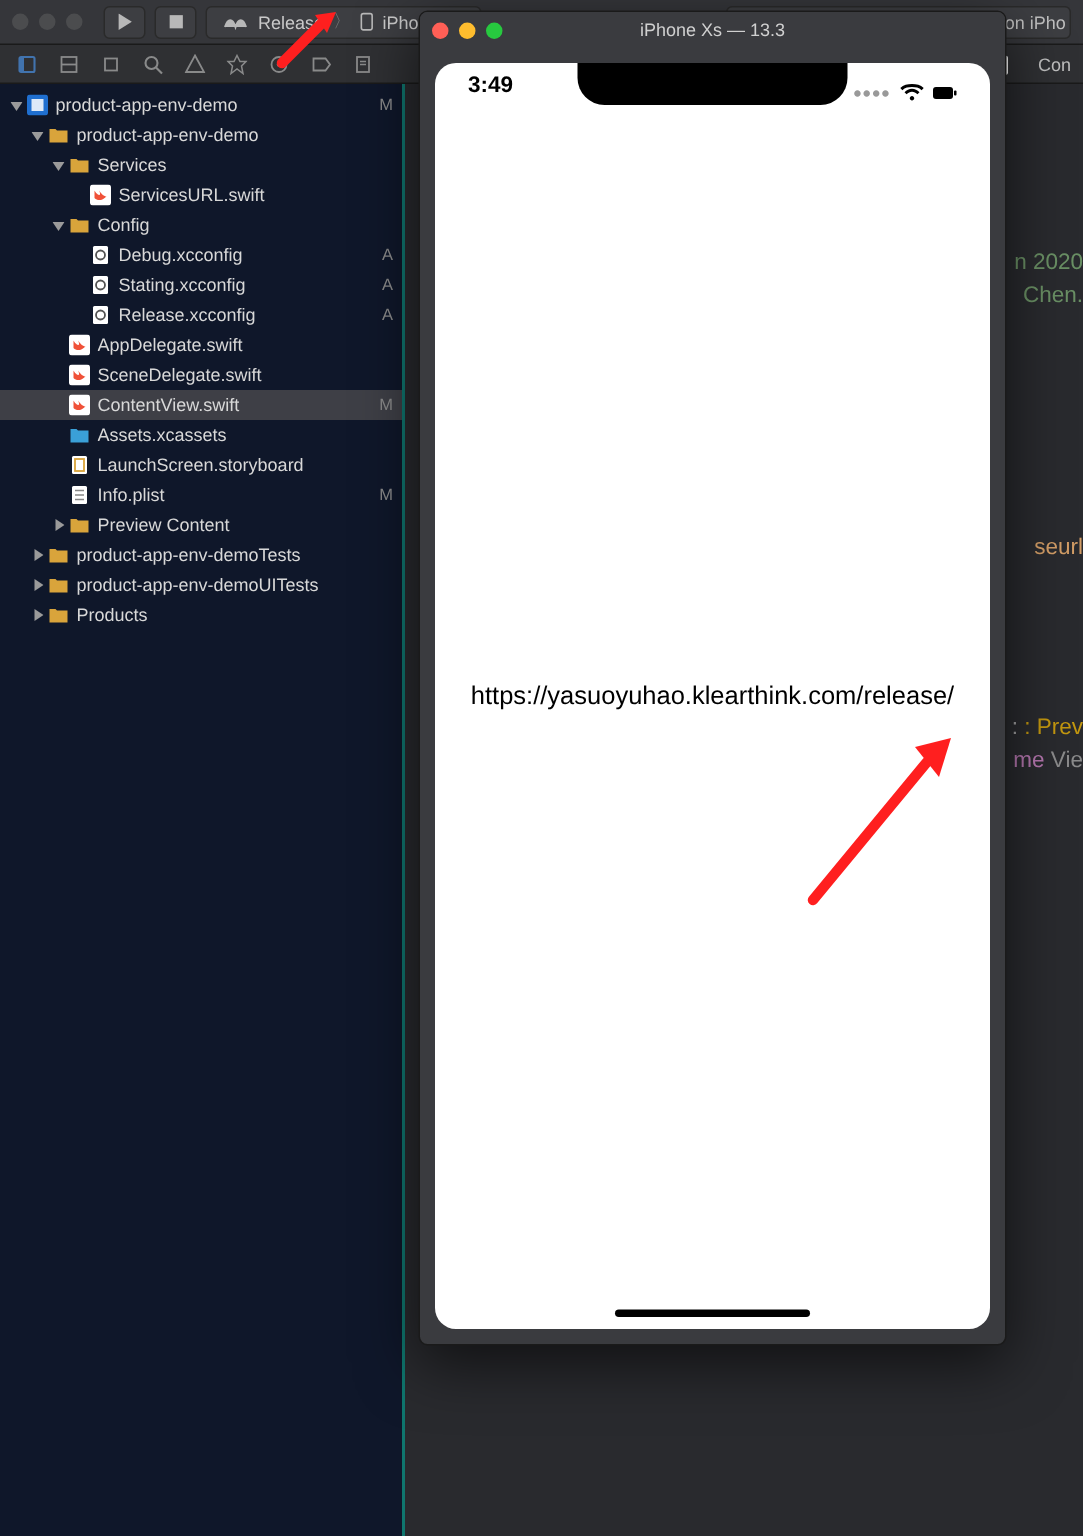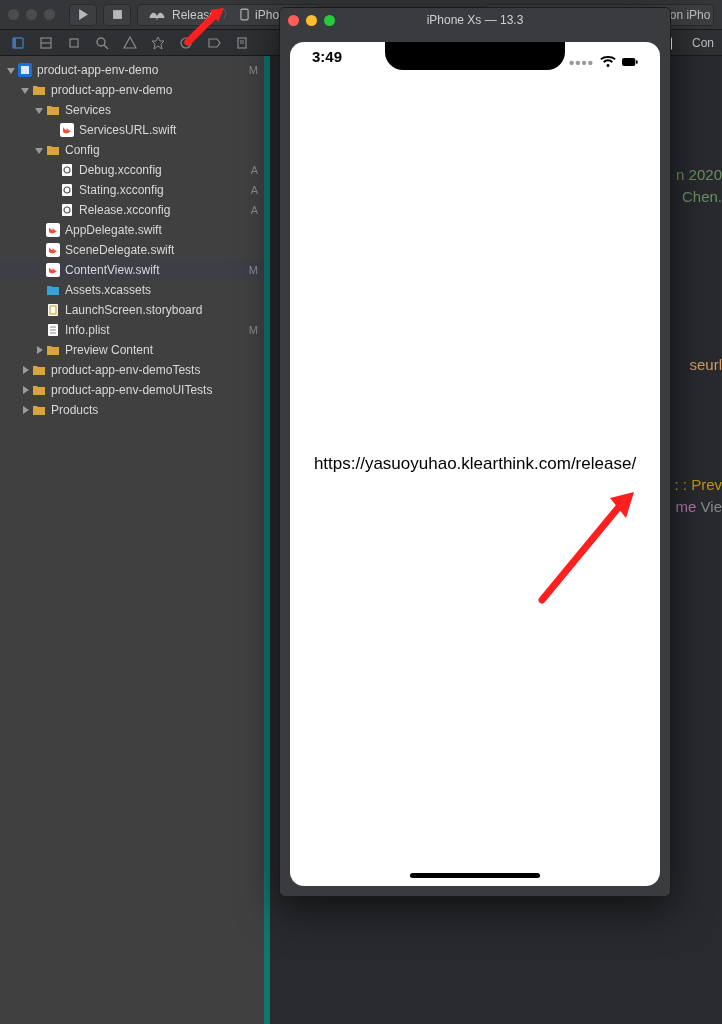--- a/index.html
+++ b/index.html
@@ -45,21 +45,21 @@
     position: relative; z-index: 1;
   }
   .toolbar2 .icon { width: 16px; height: 16px; display:flex; align-items:center; justify-content:center; opacity:.7; }
   .toolbar2 .icon svg { width: 14px; height: 14px; fill:#b0b0b0; }
   .toolbar2 .icon.active svg { fill:#4a90e2; }
   .toolbar2 .spacer { flex: 1; }
 
   
   .main { display:flex; height: calc(1024px - 56px); }
   .sidebar {
-    width: 270px; background: #404040; border-right: 6px solid #0f766e;
+    width: 270px; background: #0f172a; border-right: 2px solid #0f766e;
     padding-top: 4px; font-size: 12px; user-select: none;
     position: relative; z-index: 1;
   }
   .row {
     display:flex; align-items:center; height: 20px; padding-right: 6px;
     color:#d8d8d8; white-space: nowrap; cursor: default;
   }
   .row.selected { background:#3e3f46; }
   .indent0 { padding-left: 6px; }
   .indent1 { padding-left: 20px; }

